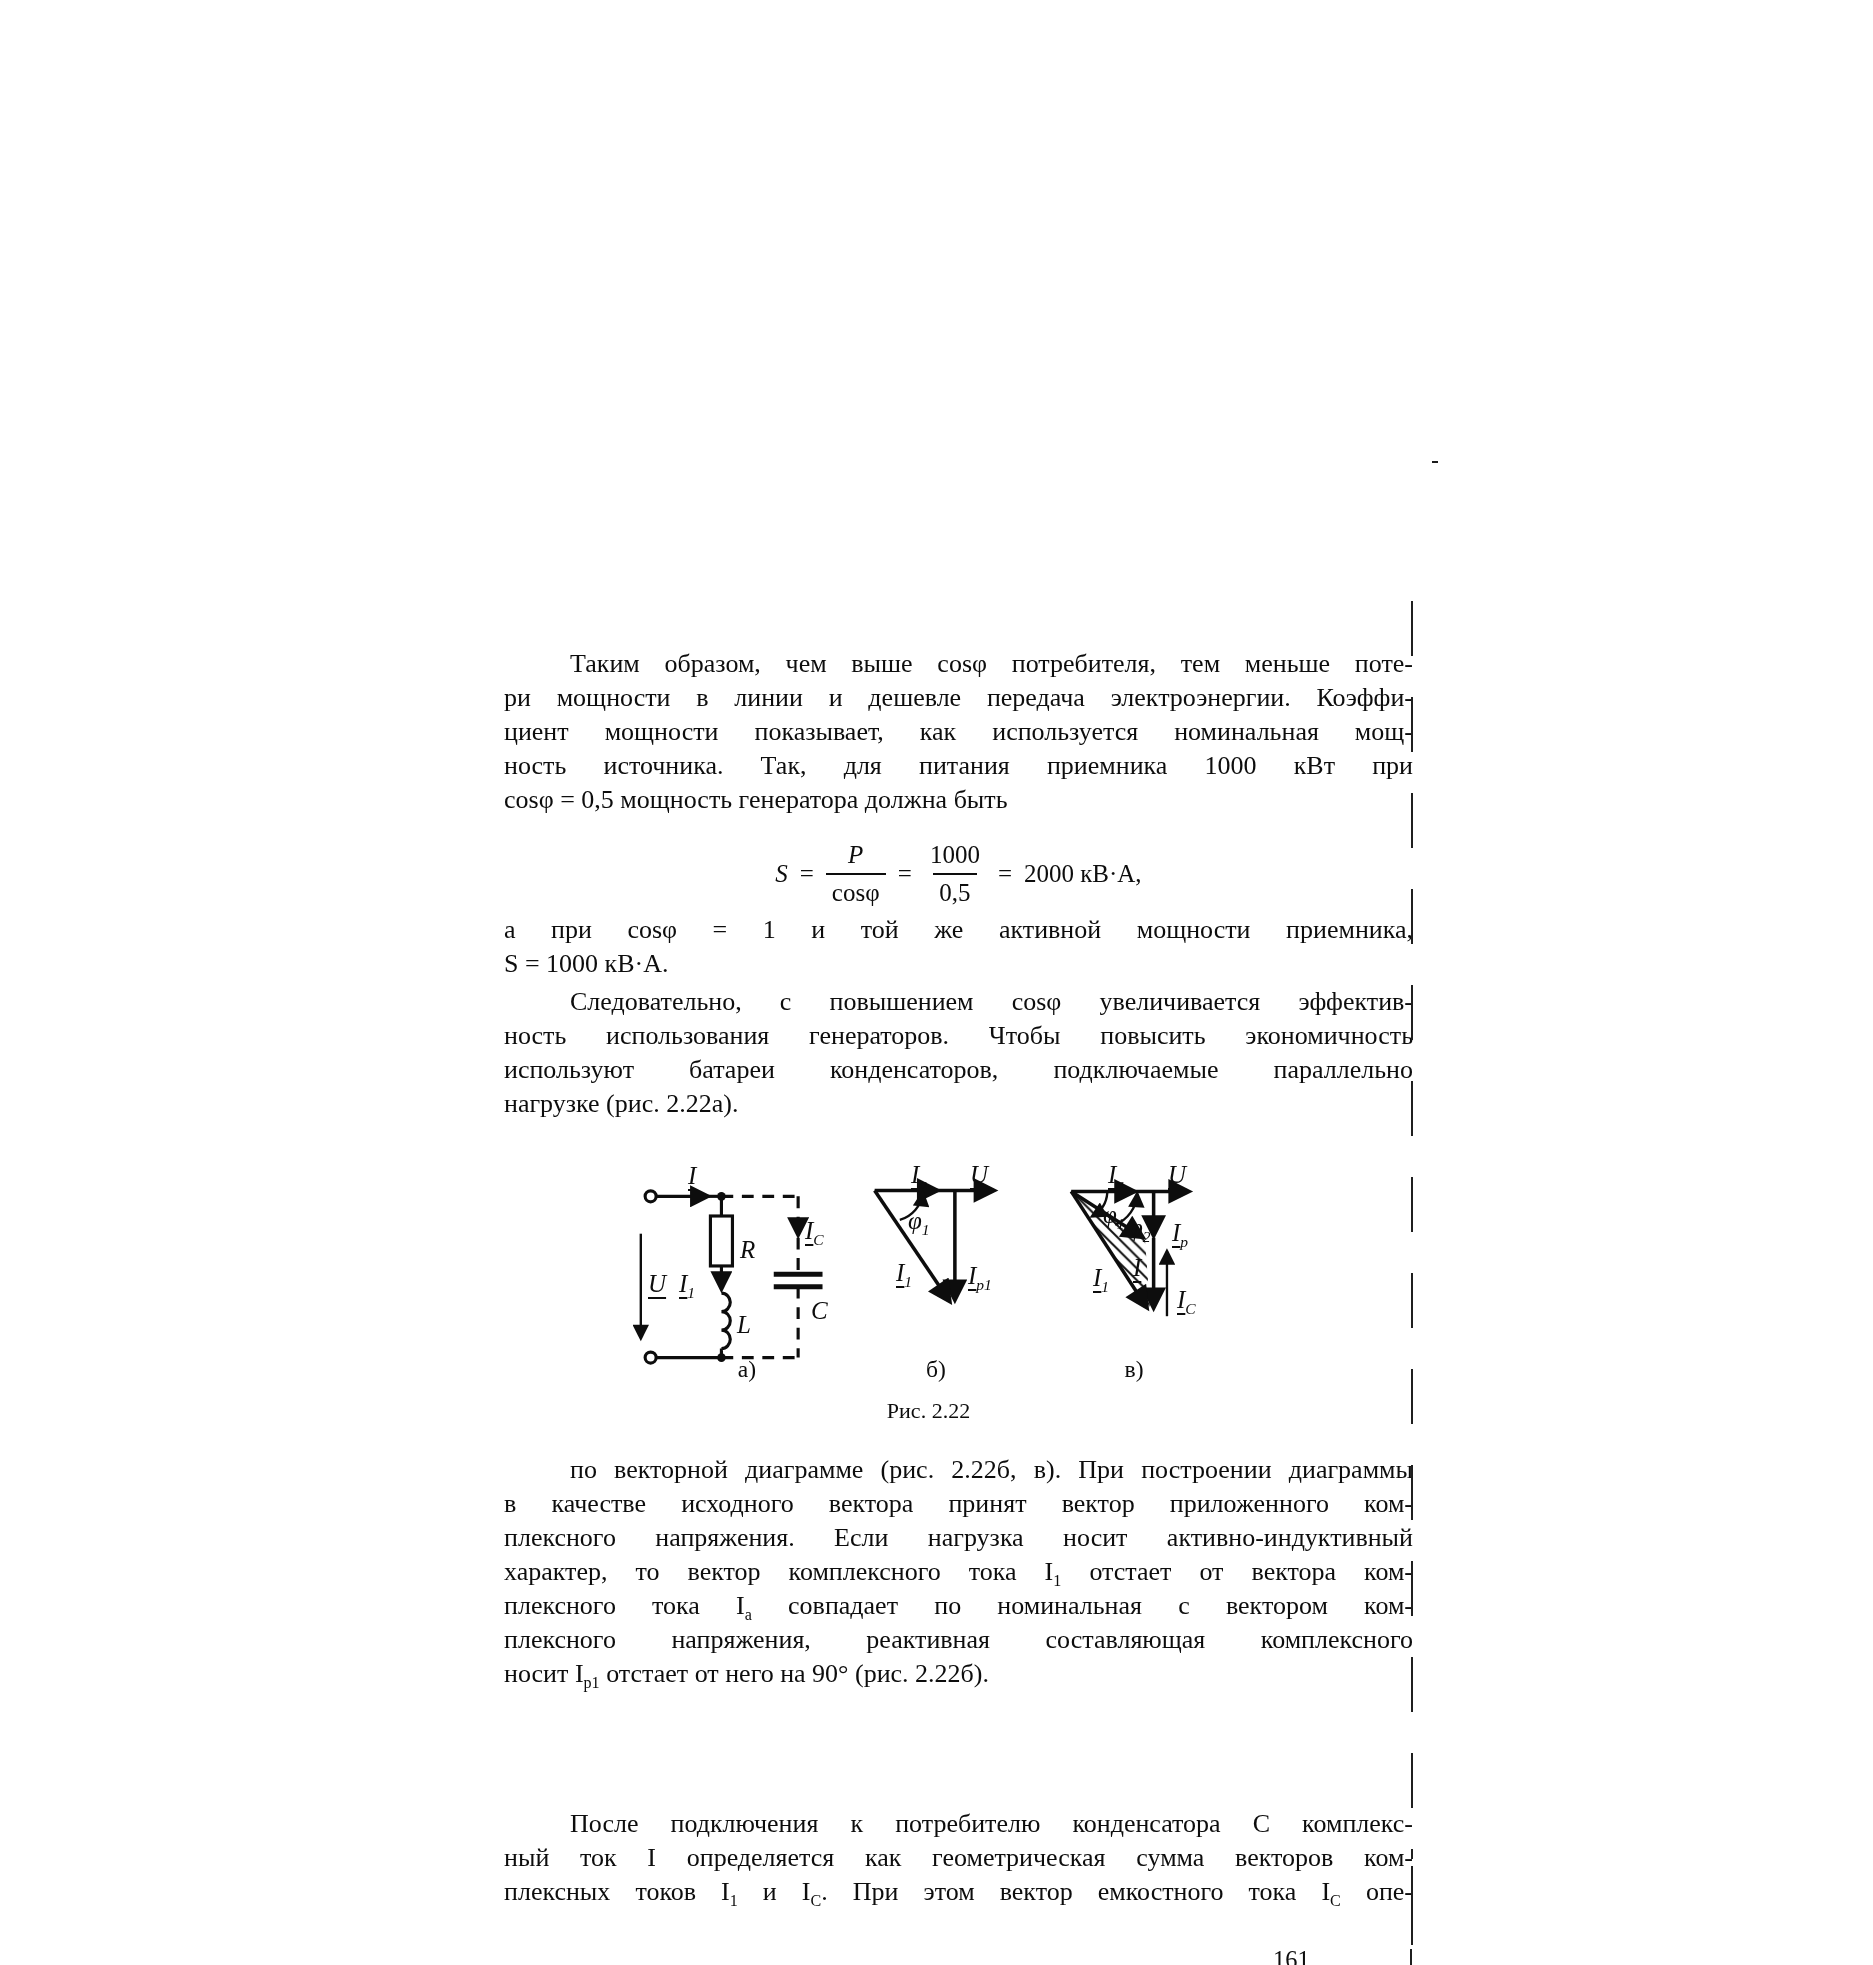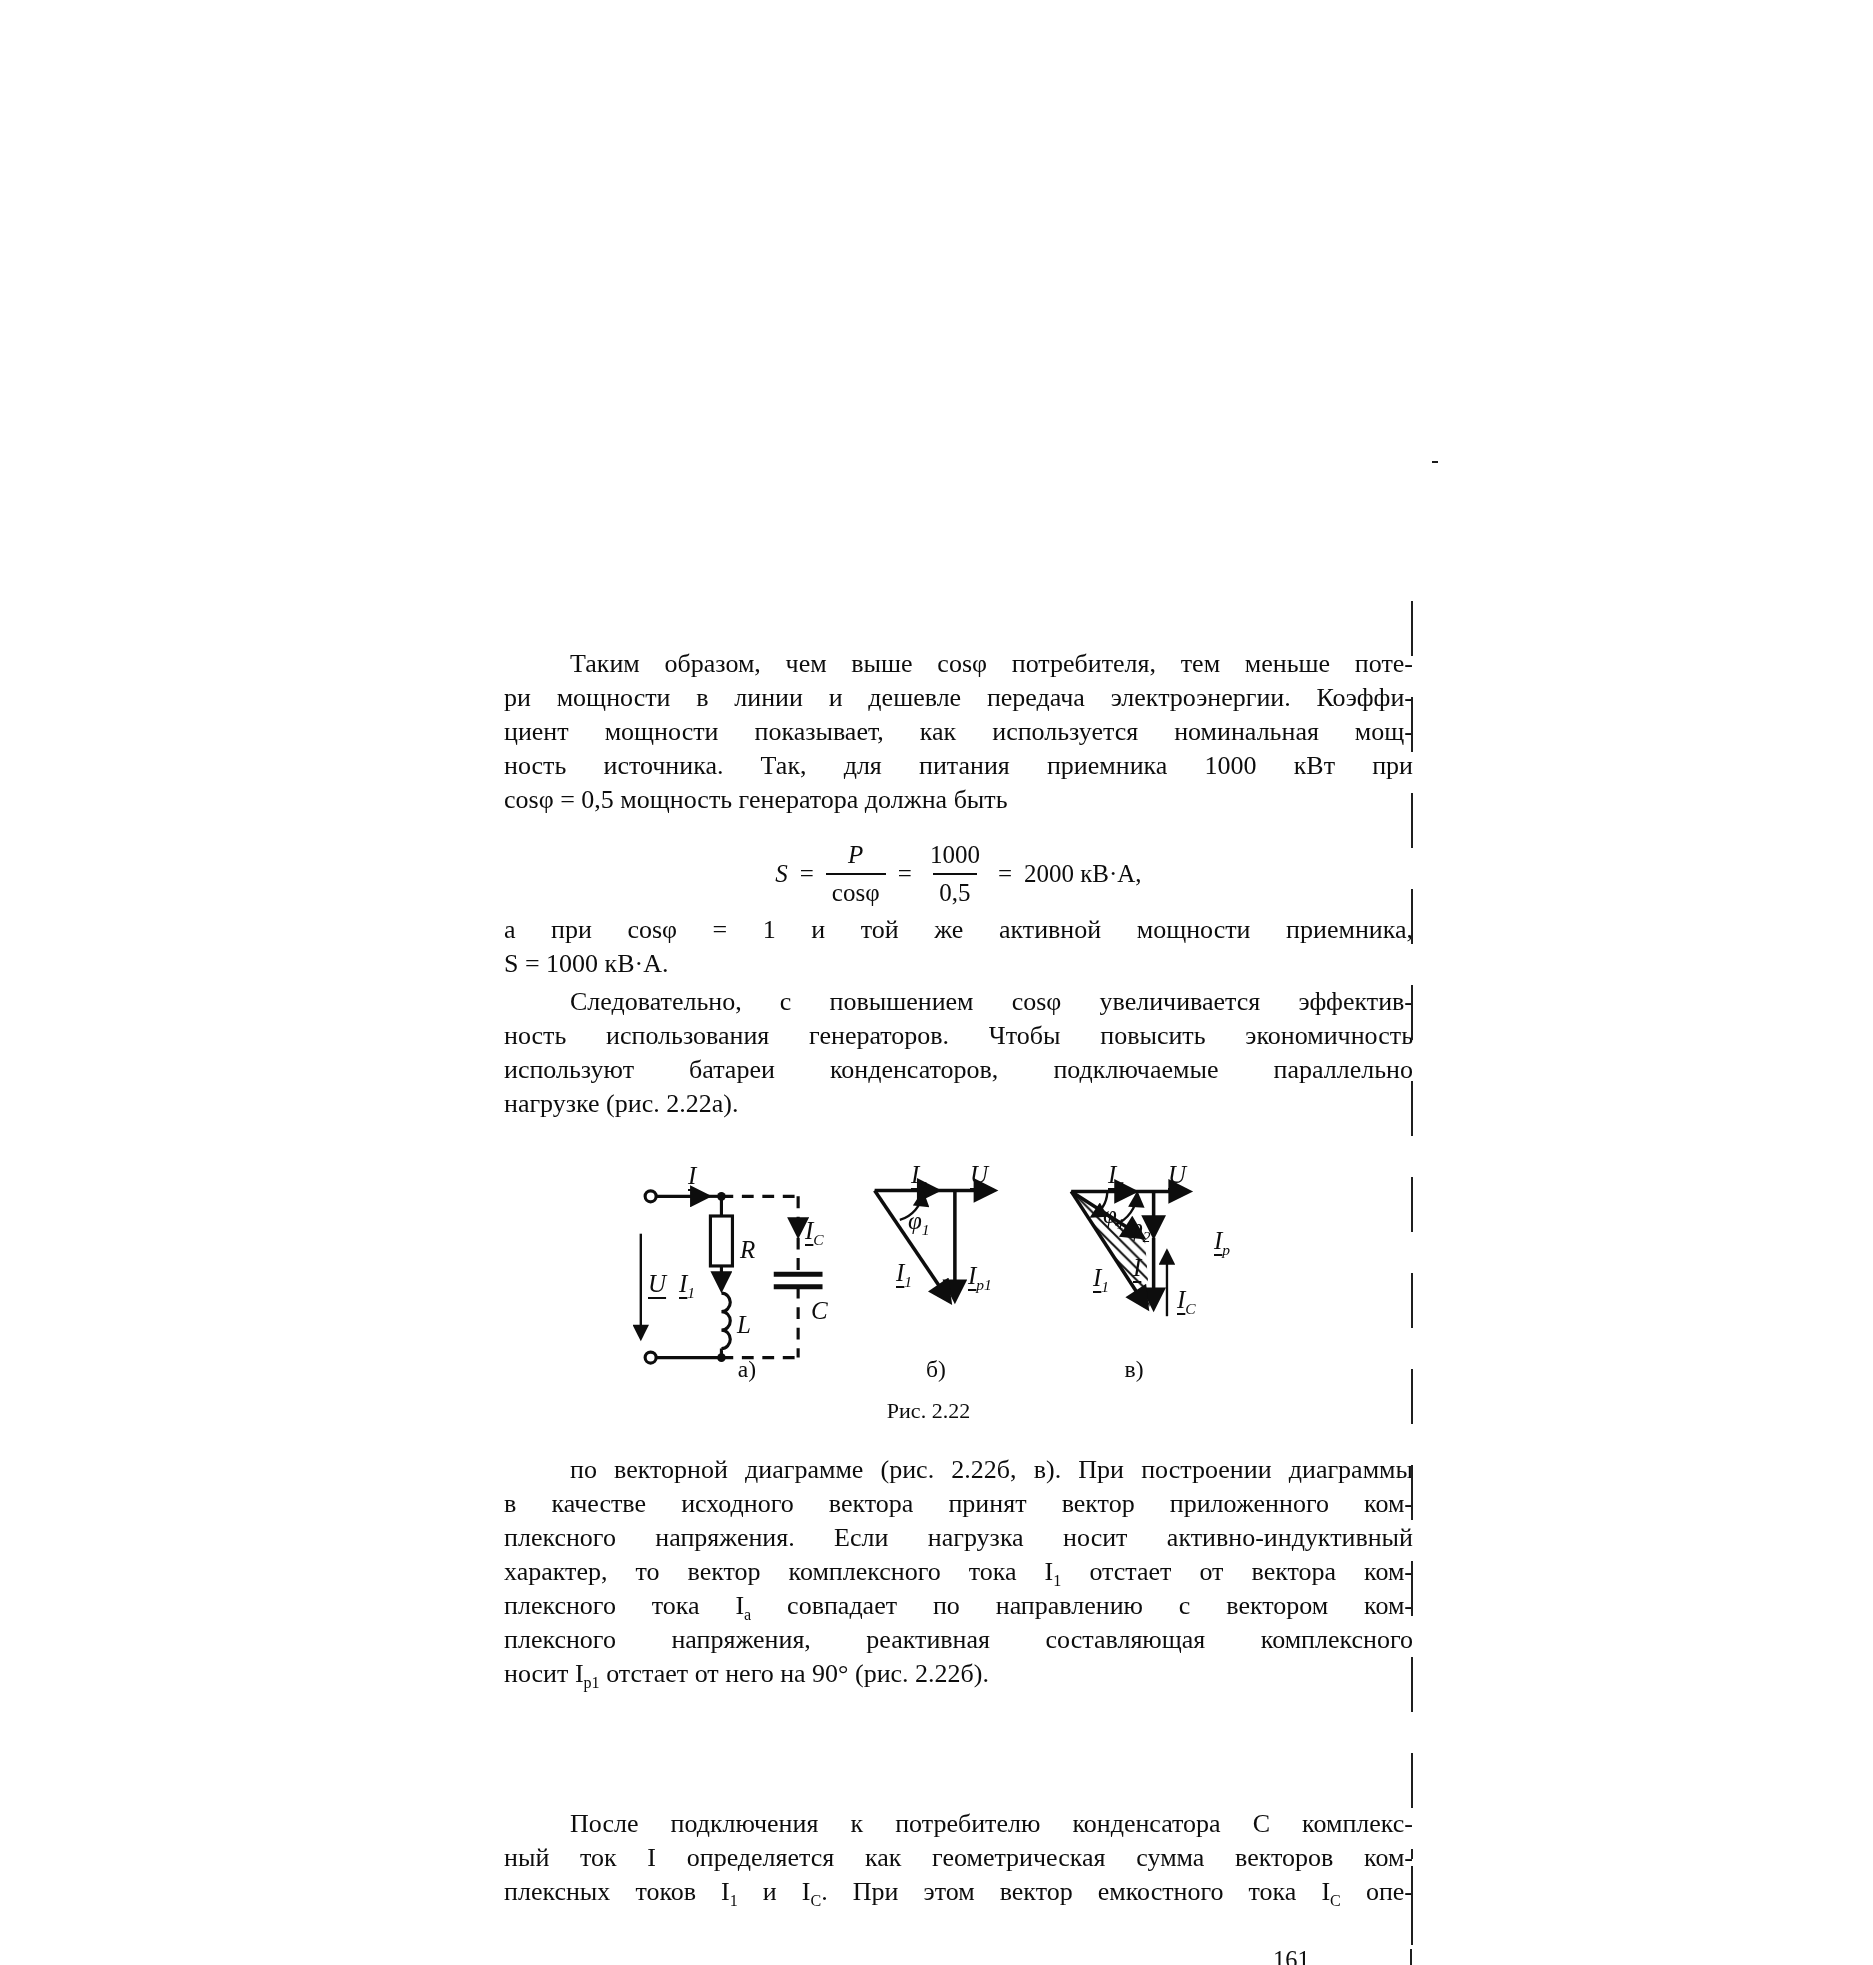--- a/index.html
+++ b/index.html
@@ -165,35 +165,35 @@
       <path d="M26,87 L218,382" marker-end="url(#ahV)"></path>
       <path d="M270,405 V240" stroke-width="6" marker-end="url(#ahV)"></path>
       <path d="M118,90 A 75,75 0 0 1 80,150" stroke-width="6" marker-end="url(#ahV)"></path>
       <path d="M138,172 A 90,90 0 0 0 194,94" stroke-width="6" marker-end="url(#ahV)"></path>
     </g>
   </svg>
   <div class="flabel vec" style="left:47px;top:2.4px;"><span class="t">I</span><sub>a</sub></div>
   <div class="flabel vec" style="left:107px;top:2.4px;"><span class="t">U</span></div>
   <div class="flabel" style="left:42px;top:42px;"><span class="t">φ</span><sub>1</sub></div>
   <div class="flabel" style="left:68px;top:55px;"><span class="t">φ</span><sub>2</sub></div>
-  <div class="flabel vec" style="left:111px;top:68px;margin-left:42px;"><span class="t">I</span><sub>р</sub></div>
+  <div class="flabel vec" style="left:111px;top:60px;"><span class="t">I</span><sub>р</sub></div>
   <div class="flabel vec" style="left:72px;top:95px;"><span class="t">I</span></div>
   <div class="flabel vec" style="left:32px;top:105px;"><span class="t">I</span><sub>1</sub></div>
   <div class="flabel vec" style="left:116px;top:127px;"><span class="t">I</span><sub>C</sub></div>
   <div class="sublabel">в)</div>
 </div>
 
 <div class="caption">Рис. 2.22</div>
 
 <div class="para indent p4">
     <div class="tline"><span class="t">по векторной диаграмме (рис. 2.22б, в). При построении диаграммы</span></div>
     <div class="tline"><span class="t">в качестве исходного вектора принят вектор приложенного ком-</span></div>
     <div class="tline"><span class="t">плексного напряжения. Если нагрузка носит активно-индуктивный</span></div>
     <div class="tline"><span class="t">характер, то вектор комплексного тока I</span><sub>1</sub><span class="t"> отстает от вектора ком-</span></div>
-    <div class="tline"><span class="t">плексного тока I</span><sub>a</sub><span class="t"> совпадает по направлению с вектором ком-</span></div>
+    <div class="tline"><span class="t">плексного тока I</span><sub>a</sub><span class="t"> совпадает по номинальная с вектором ком-</span></div>
     <div class="tline"><span class="t">плексного напряжения, реактивная составляющая комплексного</span></div>
     <div class="tline last"><span class="t">носит I</span><sub>р1</sub><span class="t"> отстает от него на 90° (рис. 2.22б).</span></div>
   </div>
 <div class="para indent p5">
     <div class="tline"><span class="t">После подключения к потребителю конденсатора C комплекс-</span></div>
     <div class="tline"><span class="t">ный ток I определяется как геометрическая сумма векторов ком-</span></div>
     <div class="tline"><span class="t">плексных токов I</span><sub>1</sub><span class="t"> и I</span><sub>C</sub><span class="t">. При этом вектор емкостного тока I</span><sub>C</sub><span class="t"> опе-</span></div>
   </div>
 
 <div class="pagenum">161</div>

